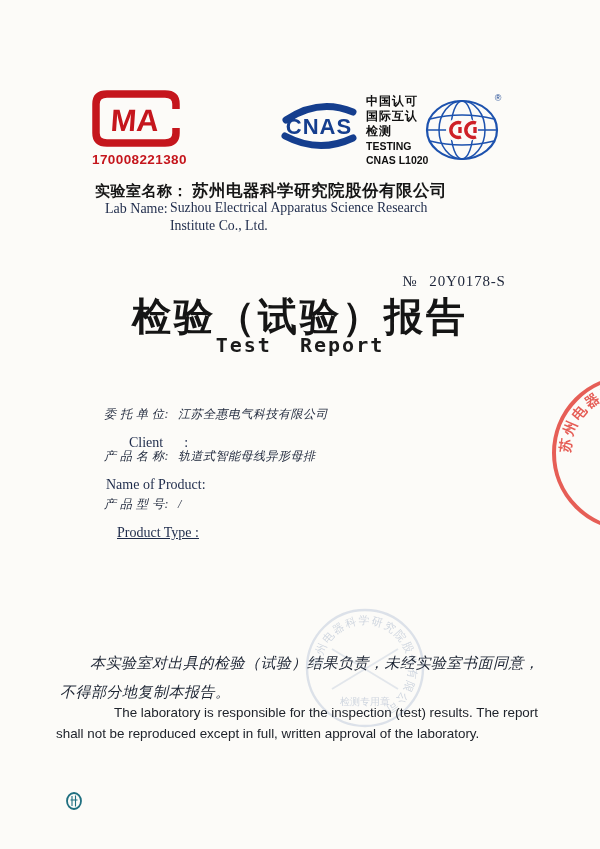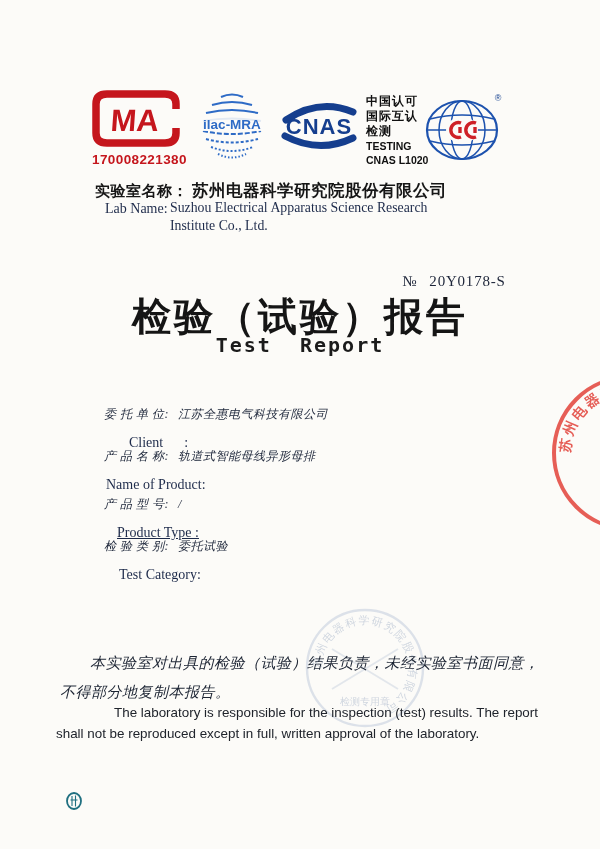--- a/index.html
+++ b/index.html
@@ -66,36 +66,20 @@
 <div class="page">
 
   <div class="logo cma-wrap">
     <svg width="88" height="57" viewBox="0 0 88 57">
       <path d="M 84,19 V 14 Q 84,4 73,4 H 15 Q 4,4 4,14 V 43 Q 4,53 15,53 H 73 Q 84,53 84,43 V 38" fill="none" stroke="#c5161d" stroke-width="7.5"></path>
       <text x="45" y="41" text-anchor="middle" font-family="Liberation Sans, sans-serif" font-size="31" font-weight="bold" fill="#c5161d" transform="skewX(-4)">MA</text>
     </svg>
     <div class="cma-number">170008221380</div>
   </div>
 
-  <div class="logo ilac-wrap">
-    <svg width="66" height="76" viewBox="0 0 66 76">
-      <g fill="none" stroke="#2e6bc6" stroke-width="2">
-        <path d="M 22,10 Q 33,5 44,10"></path>
-        <path d="M 13,18 Q 33,12 53,18"></path>
-        <path d="M 7,26 Q 33,20 59,26"></path>
-        <path d="M 4,34 Q 33,29 62,34"></path>
-        <path d="M 4,44 Q 33,50 62,44" stroke-dasharray="5,2"></path>
-        <path d="M 7,52 Q 33,59 59,52" stroke-dasharray="3,2"></path>
-        <path d="M 12,60 Q 33,68 54,60" stroke-dasharray="2,2"></path>
-        <path d="M 19,67 Q 33,74 47,67" stroke-dasharray="1.5,2"></path>
-      </g>
-      <rect x="2" y="30" width="62" height="14" fill="#fcfbf8" opacity="0.88"></rect>
-      <text x="33" y="42" text-anchor="middle" font-family="Liberation Sans, sans-serif" font-size="13.5" font-weight="bold" fill="#2e6bc6">ilac-MRA</text>
-    </svg>
-  </div>
 
   <div class="logo cnas-wrap">
     <svg width="76" height="56" viewBox="0 0 76 56">
       <path d="M 5,23 Q 38,1 72,15" fill="none" stroke="#153e8e" stroke-width="7" stroke-linecap="round"></path>
       <path d="M 4,39 Q 38,57 72,41" fill="none" stroke="#153e8e" stroke-width="7" stroke-linecap="round"></path>
       <text x="38" y="37" text-anchor="middle" font-family="Liberation Sans, sans-serif" font-size="22" font-weight="bold" fill="#153e8e" letter-spacing="1">CNAS</text>
     </svg>
   </div>
 
   <div class="accred">
@@ -148,24 +132,20 @@
     <div class="en">Client      :</div>
   </div>
   <div class="field f2">
     <div class="zh"><span>产 品 名 称:</span><span class="val">轨道式智能母线异形母排</span></div>
     <div class="en">Name of Product:</div>
   </div>
   <div class="field f3">
     <div class="zh"><span>产 品 型 号:</span><span class="val">/</span></div>
     <div class="en">Product Type :</div>
   </div>
-  <div class="field f4">
-    <div class="zh"><span>检 验 类 别:</span><span class="val">委托试验</span></div>
-    <div class="en">Test Category:</div>
-  </div>
 
   <svg class="seal-faint" viewBox="0 0 150 150">
     <circle cx="75" cy="75" r="58" fill="none" stroke="#a9b8cf" stroke-width="2.4" opacity="0.38"></circle>
     <g opacity="0.3" stroke="#a9b8cf" stroke-width="2">
       <path d="M 42,96 L 108,56" fill="none"></path>
       <path d="M 42,56 L 108,96" fill="none"></path>
     </g>
     <defs>
       <path id="faintArc" d="M 31,75 A 44,44 0 1 1 119,75 A 44,44 0 1 1 31,75" fill="none"></path>
     </defs>

